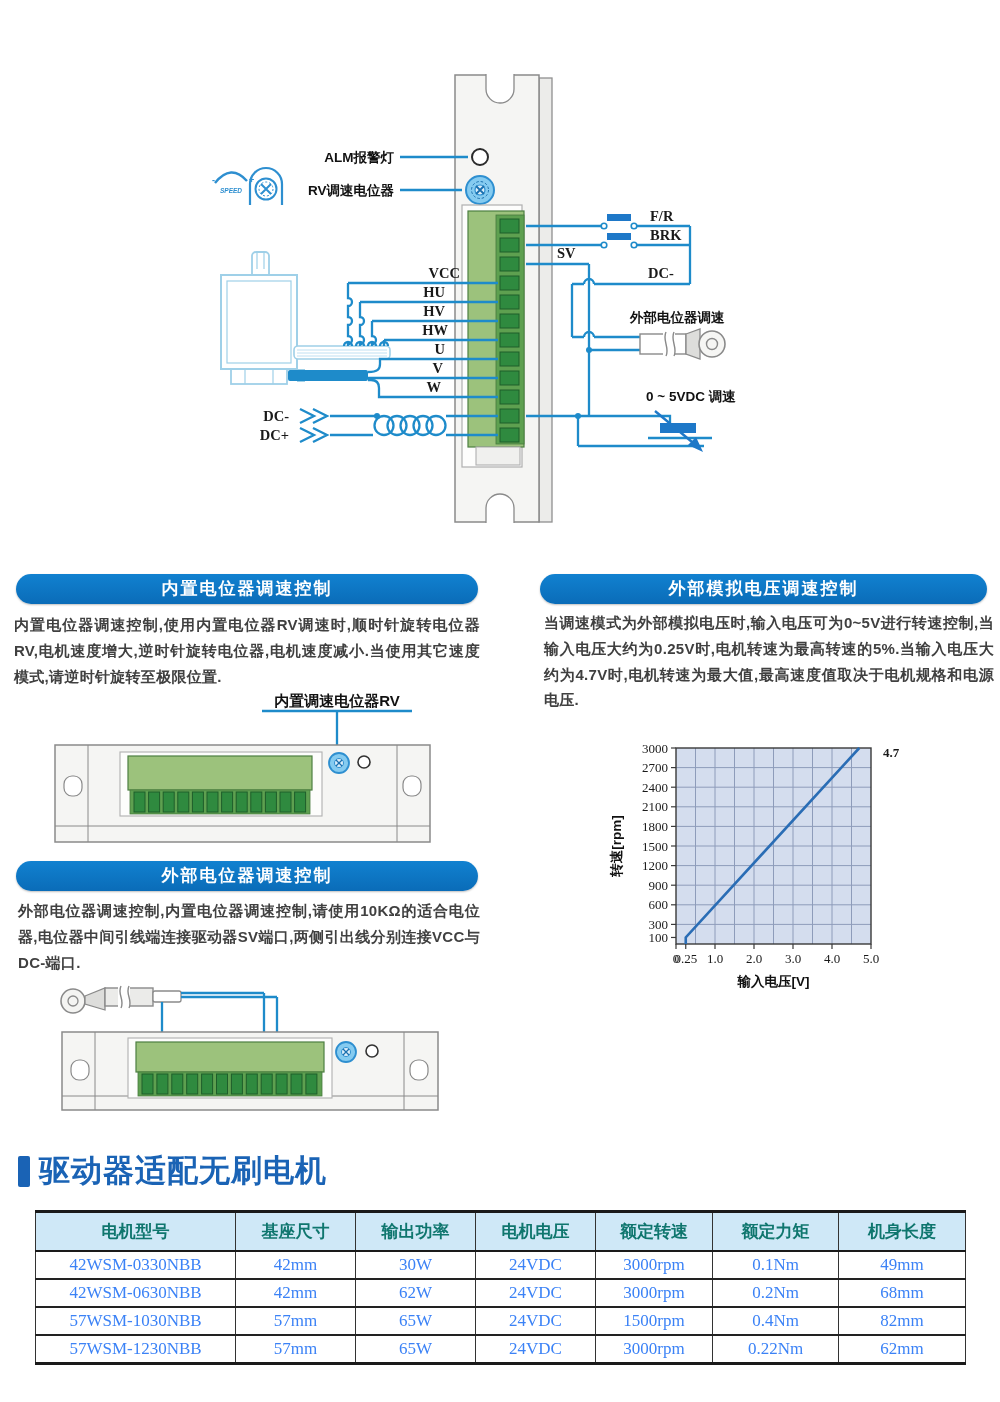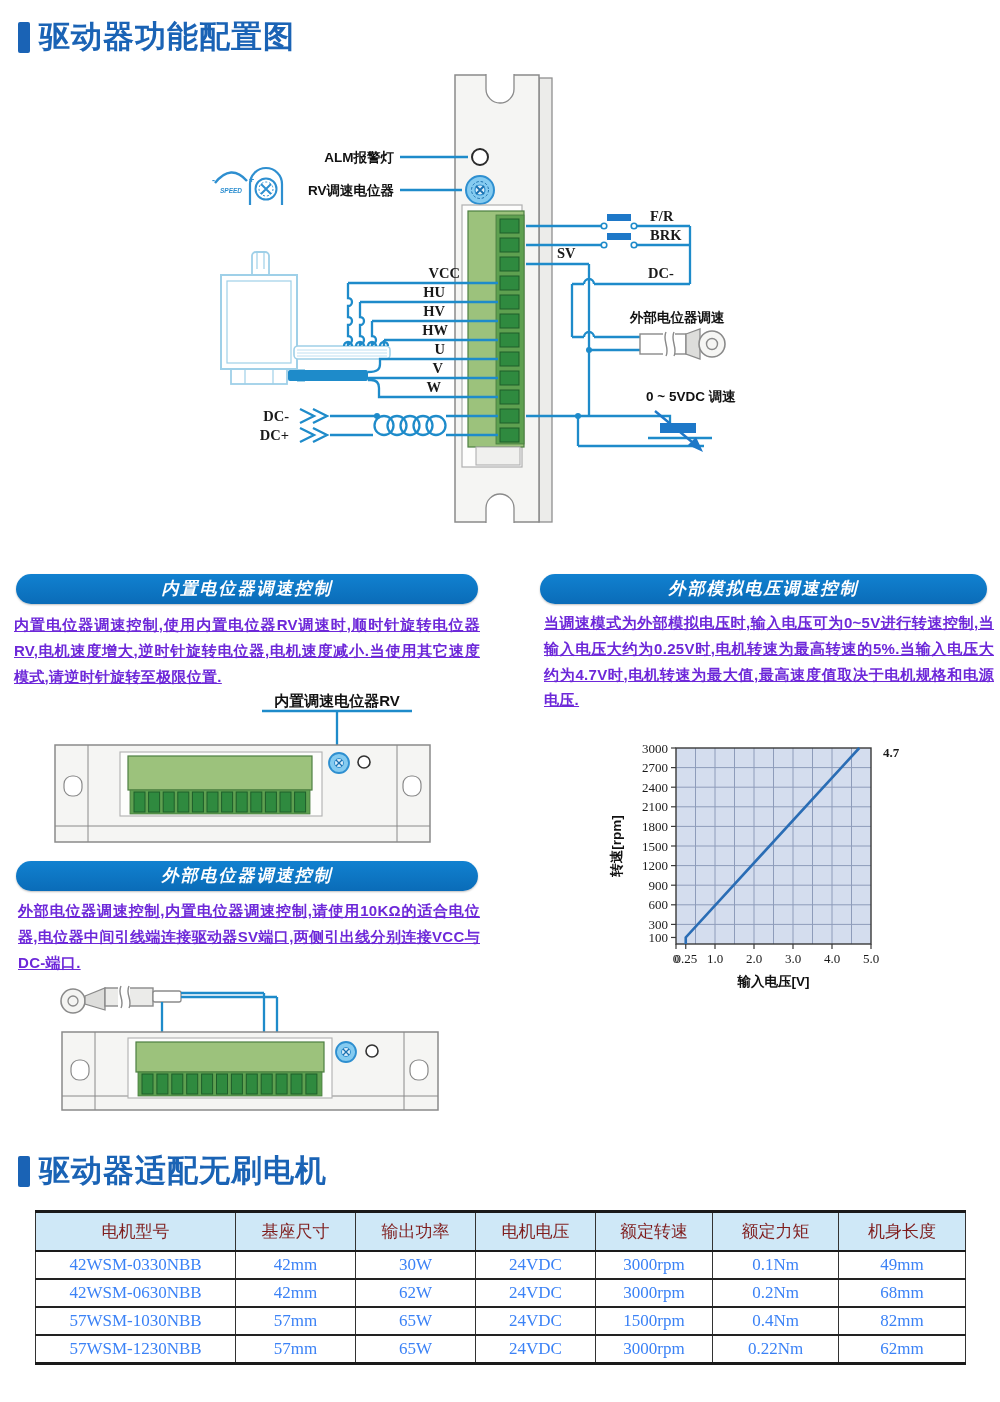--- a/index.html
+++ b/index.html
@@ -4,55 +4,51 @@
 <style>
   html,body{margin:0;padding:0;background:#fff;}
   #page{position:relative;width:1000px;height:1402px;background:#fff;overflow:hidden;
         font-family:"Liberation Sans",sans-serif;}
   .big-title{position:absolute;display:flex;align-items:center;gap:9px;
              font-weight:bold;font-size:31px;color:#1a63b5;letter-spacing:1px;}
   .big-title .tbar{width:12px;height:31px;background:#1a63b5;border-radius:2px;}
   .sec-bar{position:absolute;height:30px;border-radius:16px;
            background:linear-gradient(#1181d0,#0a6cb8);
            color:#fff;font-weight:bold;font-size:17px;line-height:30px;
-           text-align:center;letter-spacing:2px;box-shadow:0 1px 2px rgba(0,0,0,.25);font-style:italic;}
+           text-align:center;letter-spacing:2px;box-shadow:0 1px 2px rgba(0,0,0,.25);}
   .para{position:absolute;font-weight:bold;font-size:15px;line-height:1.72;
-        color:#6d28d9;text-align:justify;letter-spacing:.3px;text-decoration:underline;}
+        color:#404040;text-align:justify;letter-spacing:.3px;}
   svg{position:absolute;}
   .wire{stroke:#1e8bca;stroke-width:2.3;fill:none;}
   .wire-dot{fill:#1e8bca;stroke:none;}
   .motor-ln{stroke:#9fd0e8;fill:none;}
   .gray-ln{stroke:#8a8a8a;fill:none;}
   .lbl-serif{font-family:"Liberation Serif",serif;font-weight:bold;font-size:14.5px;fill:#1a1a1a;}
   .lbl-cjk{font-family:"Liberation Sans",sans-serif;font-weight:bold;font-size:13.5px;fill:#111;}
   .lbl-cjk-lg{font-family:"Liberation Sans",sans-serif;font-weight:bold;font-size:15px;fill:#111;}
   .cellrect{fill:#2f8a3f;stroke:#1e5e2a;stroke-width:1;}
   .chart-num{font-family:"Liberation Serif",serif;font-size:13px;fill:#1a1a1a;}
   .chart-axis-title{font-family:"Liberation Sans",sans-serif;font-weight:bold;font-size:13.5px;fill:#111;}
   
   .table-wrap{position:absolute;left:35px;top:1210px;width:930px;}
   table{width:930px;border-collapse:collapse;table-layout:fixed;
         border-top:3px solid #1a1a1a;border-bottom:3px solid #1a1a1a;
         border-left:1px solid #333;border-right:1px solid #333;}
-  th{background:#cfe8f7;font-family:"Liberation Sans",sans-serif;font-weight:normal;
-     font-size:17px;color:#7f1d1d;padding:7px 0;border-bottom:2px solid #1a1a1a;
+  th{background:#cfe8f7;font-family:"Liberation Sans",sans-serif;font-weight:bold;
+     font-size:17px;color:#0f766e;padding:7px 0;border-bottom:2px solid #1a1a1a;
      border-left:1px solid #333;border-right:1px solid #333;}
   td{font-family:"Liberation Serif",serif;font-size:17px;color:#3b82f6;text-align:center;
      padding:3px 0;border-left:1px solid #333;border-right:1px solid #333;
      border-top:2px solid #222;}
 </style>
 </head>
 <body>
 
 <div id="page">
 
-  <div class="big-title" style="left:18px;top:16px;">
-    <span class="tbar"></span>
-    <span>驱动器功能配置图</span>
-  </div>
 
   <svg style="left:0;top:60px;" width="1000" height="505" viewBox="0 60 1000 505">
 
     <g>
       <rect x="539" y="78" width="13" height="444" fill="#ececea" stroke="#909090" stroke-width="1.3"></rect>
       <rect x="455" y="75" width="84" height="447" fill="#f5f5f3" stroke="#8a8a8a" stroke-width="1.5"></rect>
       <path d="M486,74 L486,89 A14 14 0 0 0 514,89 L514,74" fill="#ffffff" stroke="#8a8a8a" stroke-width="1.3"></path>
       <path d="M486,523 L486,508 A14 14 0 0 1 514,508 L514,523" fill="#ffffff" stroke="#8a8a8a" stroke-width="1.3"></path>
       <circle cx="480" cy="157" r="8" fill="#ffffff" stroke="#2b2b2b" stroke-width="2"></circle>
       <g>

